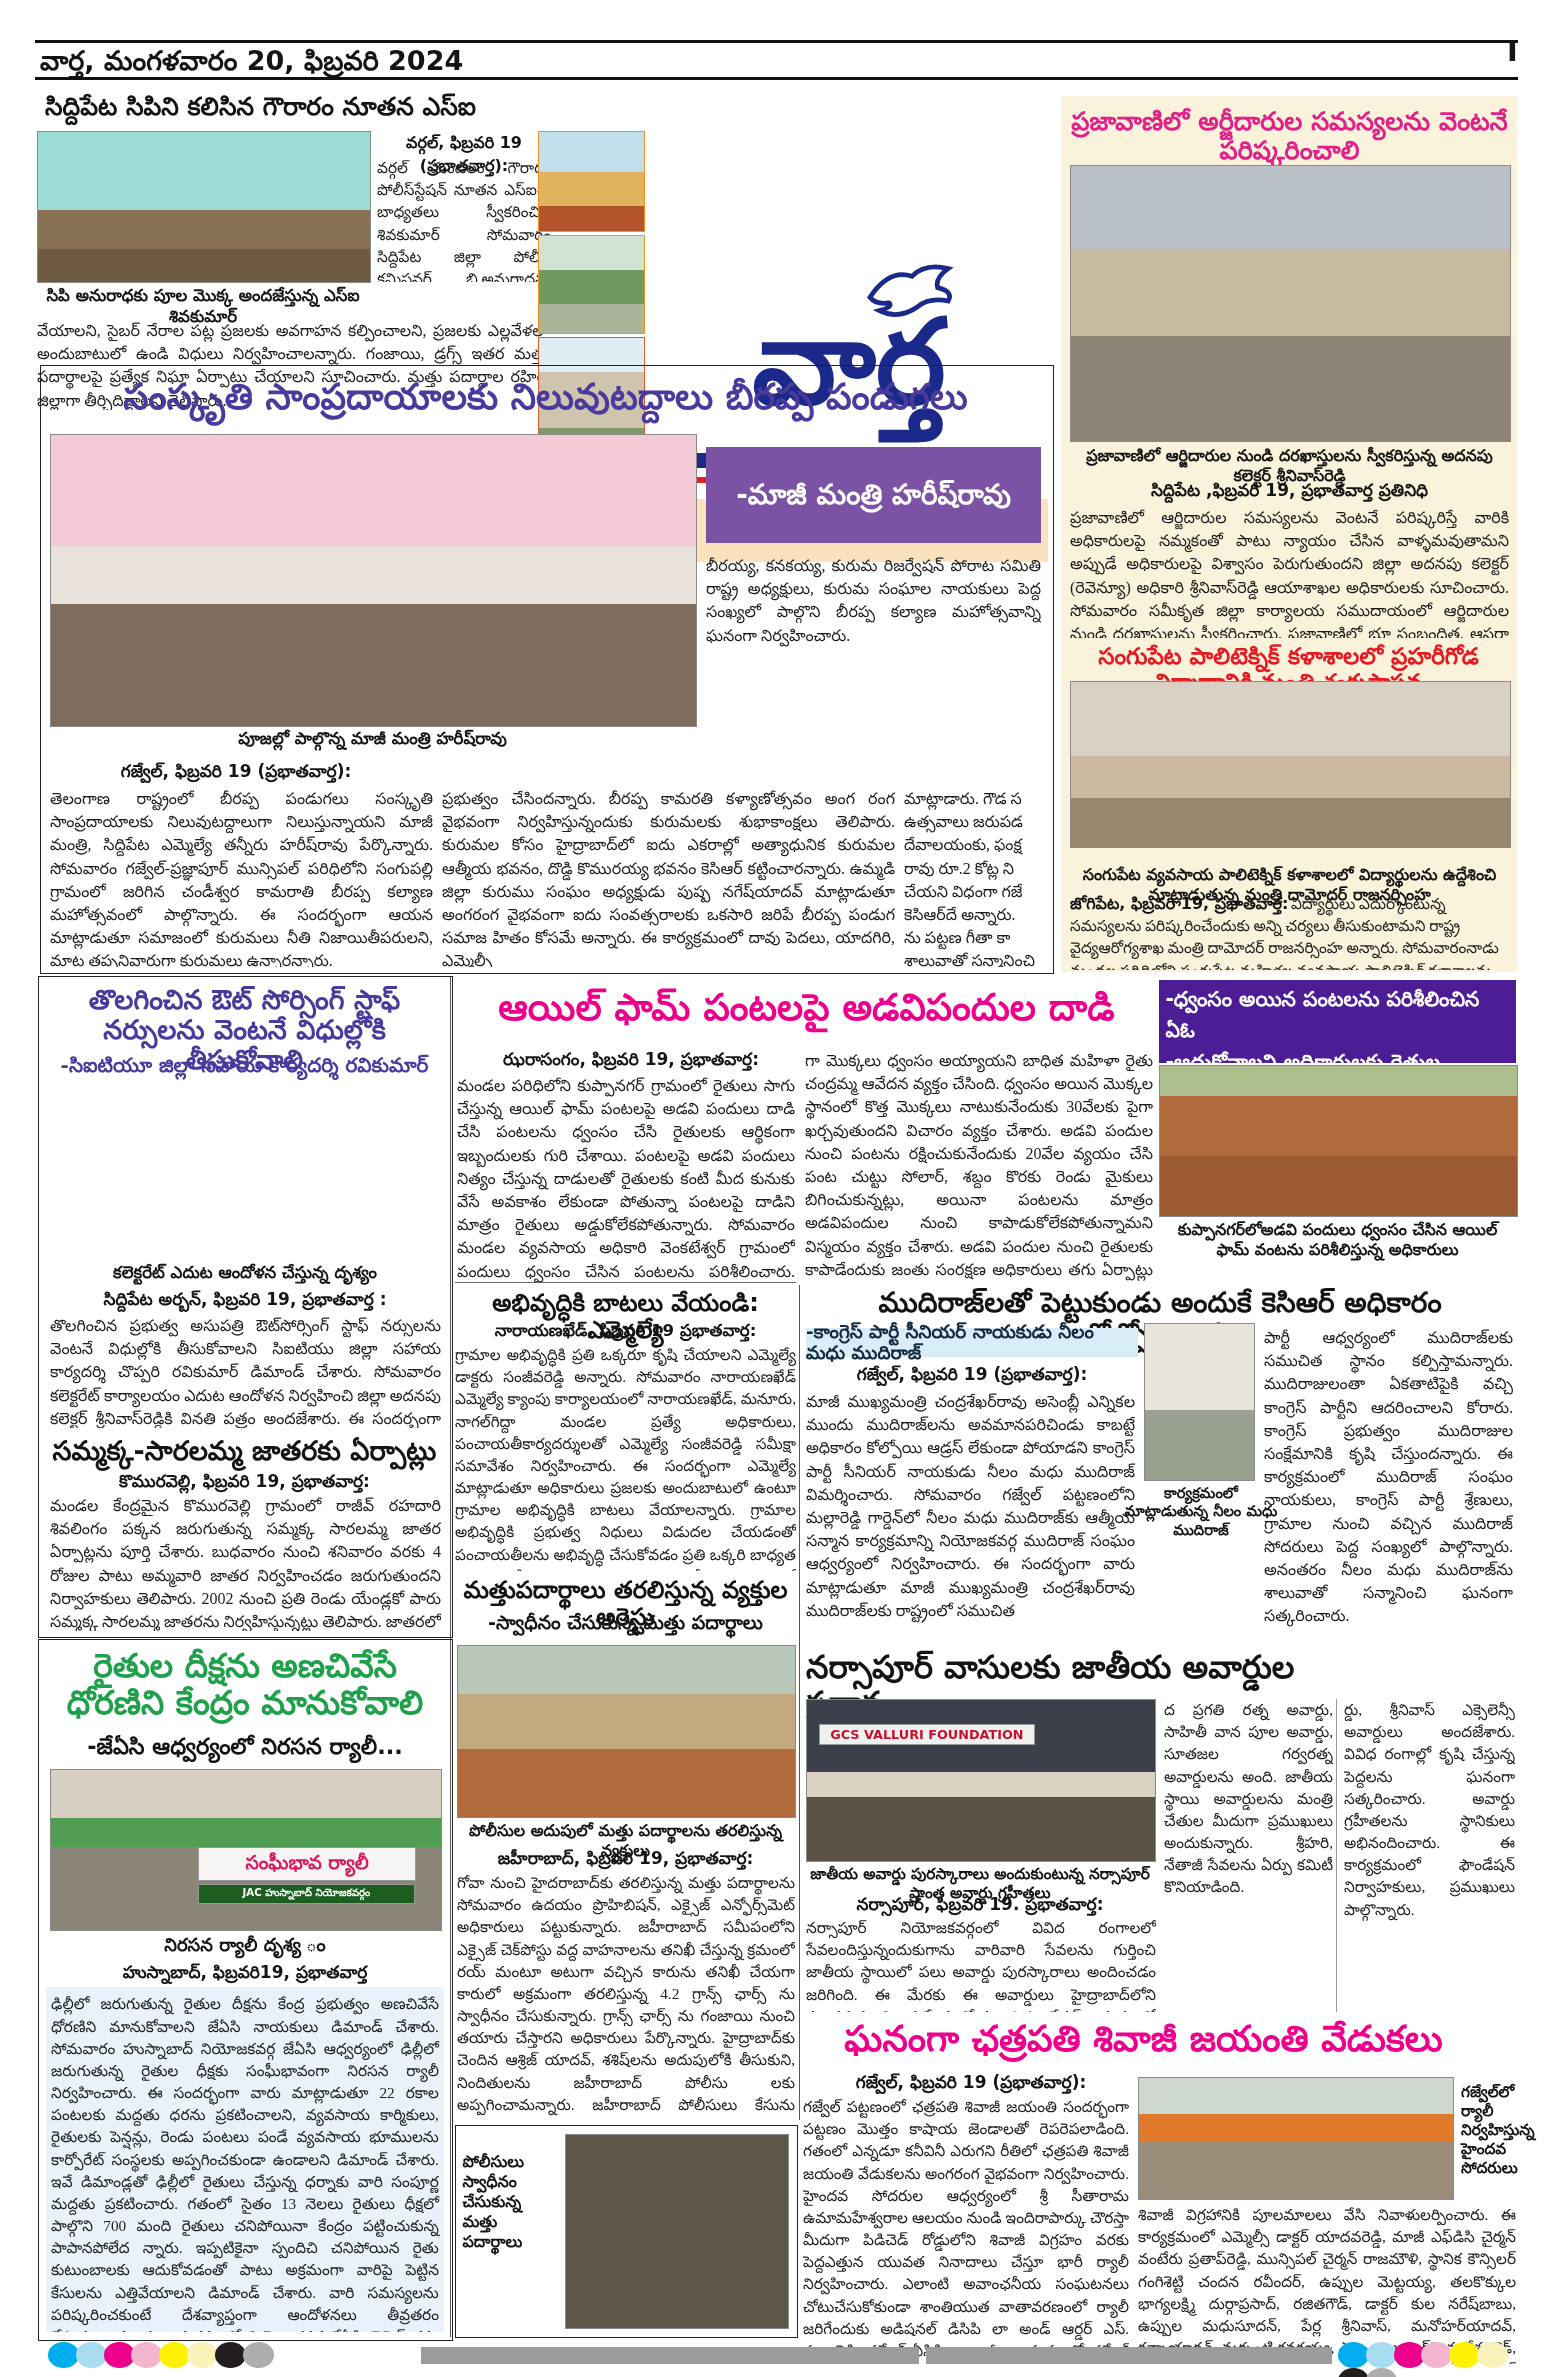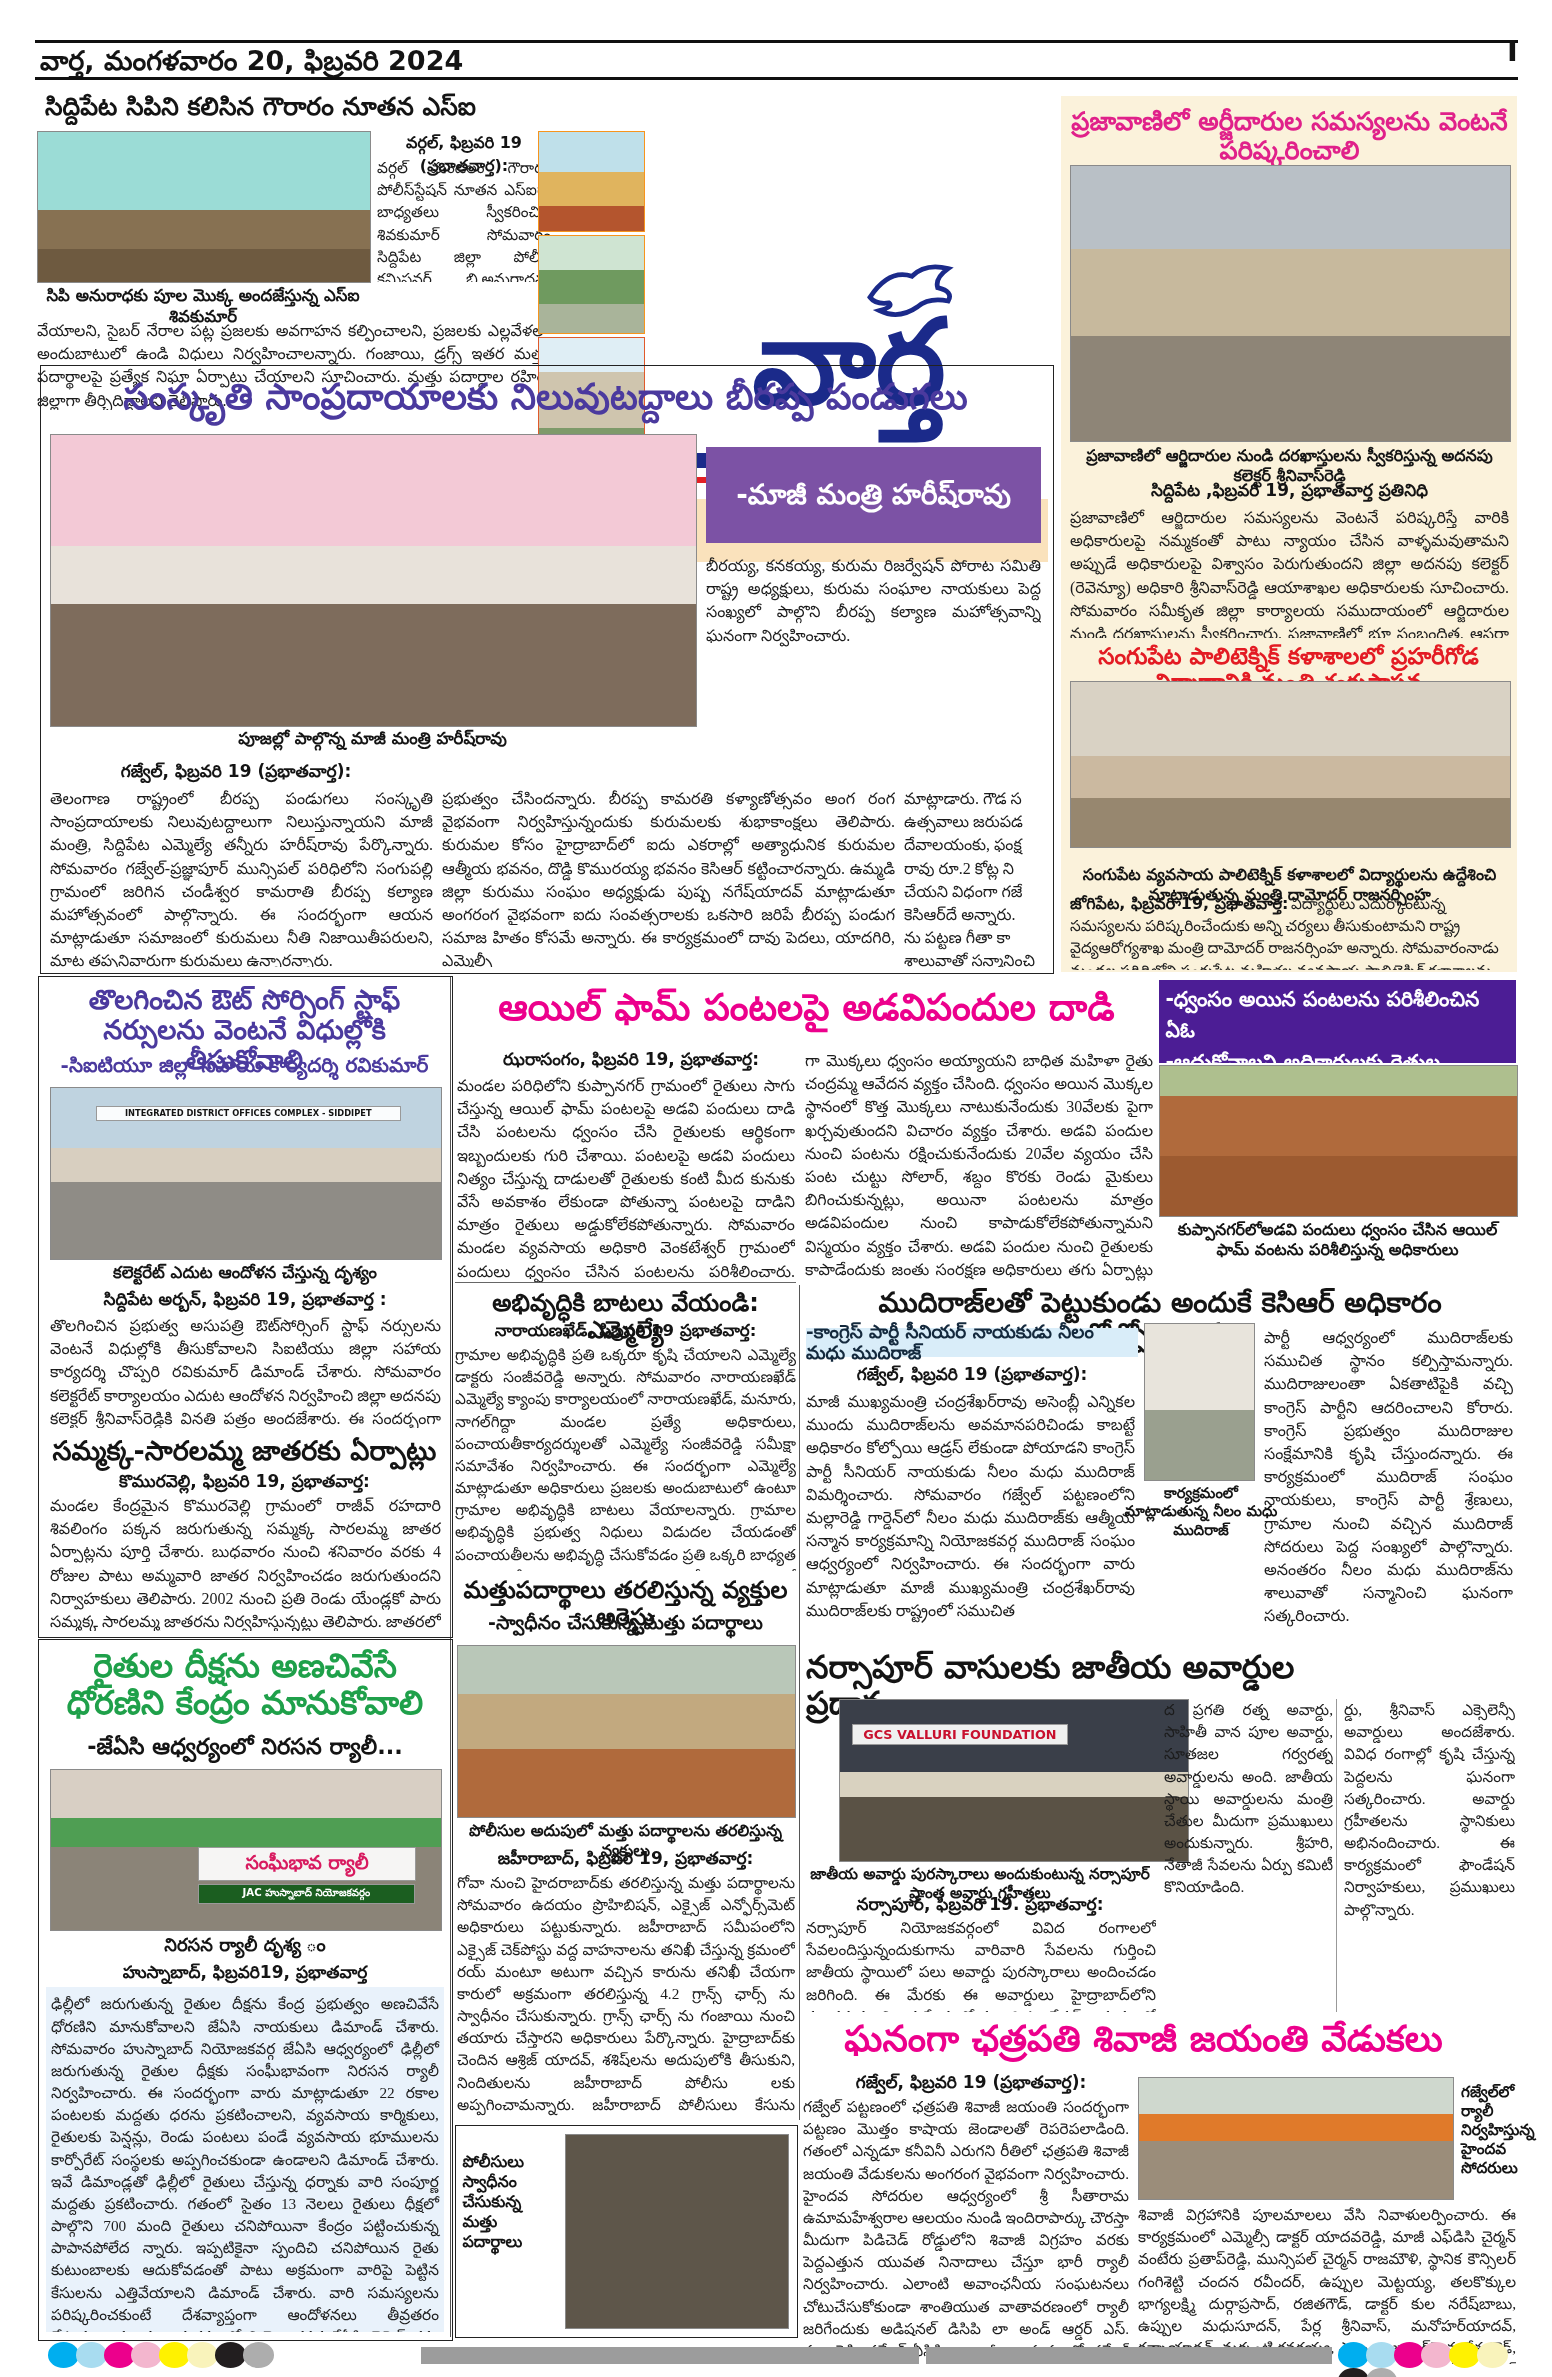--- a/index.html
+++ b/index.html
@@ -103,23 +103,20 @@
 శాలువాతో సన్మానించి
 వరెడ్డి, మాజీ ఎఫ్
 చైర్మన్ ఎన్.రాజే</div>
 
   <div class="vrule" style="left:450px;top:977px;width:1.3px;height:1360px;"></div>
   <div class="vrule" style="left:799px;top:1285px;width:1.3px;height:835px;"></div>
 
   <div class="abs" style="left:38px;top:976px;width:413px;height:660px;border:1.3px solid #222;"></div>
   <div class="abs hl center" style="left:48px;top:985px;width:393px;font-size:27px;color:#4B3A9E;">తొలగించిన ఔట్ సోర్సింగ్ స్టాఫ్ నర్సులను వెంటనే విధుల్లోకి తీసుకోవాలి</div>
   <div class="abs hl center" style="left:48px;top:1054px;width:393px;font-size:20px;color:#4B3A9E;">-సిఐటియూ జిల్లా సహాయ కార్యదర్శి రవికుమార్</div>
-  <div class="ph ph-gate" style="left:50px;top:1087px;width:390px;height:171px;">
-    <div class="in-photo-banner" style="left:45px;top:18px;width:300px;font-size:8.3px;padding:1.3px;">INTEGRATED DISTRICT OFFICES COMPLEX - SIDDIPET</div>
-  </div>
   <div class="abs caption" style="left:50px;top:1263px;width:390px;">కలెక్టరేట్ ఎదుట ఆందోళన చేస్తున్న దృశ్యం</div>
   <div class="abs byline" style="left:50px;top:1289px;width:390px;">సిద్దిపేట అర్బన్, ఫిబ్రవరి 19, ప్రభాతవార్త :</div>
   <div class="abs body-txt" style="left:50px;top:1314px;width:391px;height:114px;overflow:hidden;">తొలగించిన ప్రభుత్వ అసుపత్రి ఔట్‌సోర్సింగ్ స్టాఫ్ నర్సులను వెంటనే విధుల్లోకి తీసుకోవాలని సిఐటియు జిల్లా సహాయ కార్యదర్శి చొప్పరి రవికుమార్ డిమాండ్ చేశారు. సోమవారం కలెక్టరేట్ కార్యాలయం ఎదుట ఆందోళన నిర్వహించి జిల్లా అదనపు కలెక్టర్ శ్రీనివాస్‌రెడ్డికి వినతి పత్రం అందజేశారు. ఈ సందర్భంగా అయన మాట్లాడుతూ కరోనాకాలంలో ప్రాణాలు తెగించి ప్రజలకు సేవలు అందించిన ఔట్ సోర్సింగ్ స్టాఫ్ నర్సులను క్రమబద్దీకరణ చేయకుండ విధుల నుంచి తొలగించడం సరికాదన్నారు. కార్యక్రమంలో ఎస్ఎఫ్ఐ, సిఐటియు నాయకులు బాలనర్సయ్య, దాసరి ప్రశాంత్, శంకరయ్య, స్టాఫ్ నర్సు సిబ్బంది సంపత్, తార, గీత, శ్వేత తదితరులు పాల్గొన్నారు.</div>
 
   <div class="abs hl center" style="left:48px;top:1436px;width:393px;font-size:27px;">సమ్మక్క-సారలమ్మ జాతరకు ఏర్పాట్లు</div>
   <div class="abs byline" style="left:48px;top:1471px;width:393px;">కొమురవెల్లి, ఫిబ్రవరి 19, ప్రభాతవార్త:</div>
   <div class="abs body-txt" style="left:50px;top:1494px;width:391px;height:137px;overflow:hidden;">మండల కేంద్రమైన కొమురవెల్లి గ్రామంలో రాజీవ్ రహదారి శివలింగం పక్కన జరుగుతున్న సమ్మక్క సారలమ్మ జాతర ఏర్పాట్లను పూర్తి చేశారు. బుధవారం నుంచి శనివారం వరకు 4 రోజుల పాటు అమ్మవారి జాతర నిర్వహించడం జరుగుతుందని నిర్వాహకులు తెలిపారు. 2002 నుంచి ప్రతి రెండు యేండ్లకో పారు సమ్మక్క సారలమ్మ జాతరను నిర్వహిస్తున్నట్లు తెలిపారు. జాతరలో మొదటి రోజు సారలమ్మ గద్దెకు రాగా బుధవారం సమ్మక్క గద్దెకు వచ్చి ఇద్దరు అమ్మవార్లు శుక్రవారం భక్తులకు దర్శ నమిస్తారని నిర్వాహకులు తెలిపారు.</div>
 
   <div class="abs hl center" style="left:459px;top:987px;width:695px;font-size:37px;color:#EC008C;">ఆయిల్ ఫామ్ పంటలపై అడవిపందుల దాడి</div>
   <div class="abs byline" style="left:465px;top:1049px;width:332px;">ఝరాసంగం, ఫిబ్రవరి 19, ప్రభాతవార్త:</div>
@@ -157,21 +154,21 @@
   <div class="abs" style="left:806px;top:1328px;width:332px;height:29px;background:#D9EDF9;display:flex;align-items:center;justify-content:center;">
     <span class="hl" style="font-size:18.5px;color:#14293d;">-కాంగ్రెస్ పార్టీ సీనియర్ నాయకుడు నీలం మధు ముదిరాజ్</span>
   </div>
   <div class="abs byline" style="left:806px;top:1364px;width:332px;">గజ్వేల్, ఫిబ్రవరి 19 (ప్రభాతవార్త):</div>
   <div class="abs body-txt" style="left:806px;top:1390px;width:329px;height:245px;overflow:hidden;">మాజీ ముఖ్యమంత్రి చంద్రశేఖర్‌రావు అసెంబ్లీ ఎన్నికల ముందు ముదిరాజ్‌లను అవమానపరిచిండు కాబట్టే అధికారం కోల్పోయి ఆడ్రస్ లేకుండా పోయాడని కాంగ్రెస్ పార్టీ సీనియర్ నాయకుడు నీలం మధు ముదిరాజ్ విమర్శించారు. సోమవారం గజ్వేల్ పట్టణంలోని మల్లారెడ్డి గార్డెన్‌లో నీలం మధు ముదిరాజ్‌కు ఆత్మీయ సన్మాన కార్యక్రమాన్ని నియోజకవర్గ ముదిరాజ్ సంఘం ఆధ్వర్యంలో నిర్వహించారు. ఈ సందర్భంగా వారు మాట్లాడుతూ మాజీ ముఖ్యమంత్రి చంద్రశేఖర్‌రావు ముదిరాజ్‌లకు రాష్ట్రంలో సముచిత</div>
   <div class="ph ph-portrait" style="left:1144px;top:1323px;width:109px;height:156px;"></div>
   <div class="abs caption" style="left:1121px;top:1484px;width:160px;font-size:14.7px;">కార్యక్రమంలో మాట్లాడుతున్న నీలం మధు ముదిరాజ్</div>
   <div class="abs body-txt" style="left:1264px;top:1326px;width:249px;height:309px;overflow:hidden;">పార్టీ ఆధ్వర్యంలో ముదిరాజ్‌లకు సముచిత స్థానం కల్పిస్తామన్నారు. ముదిరాజులంతా ఏకతాటిపైకి వచ్చి కాంగ్రెస్ పార్టీని ఆదరించాలని కోరారు. కాంగ్రెస్ ప్రభుత్వం ముదిరాజుల సంక్షేమానికి కృషి చేస్తుందన్నారు. ఈ కార్యక్రమంలో ముదిరాజ్ సంఘం నాయకులు, కాంగ్రెస్ పార్టీ శ్రేణులు, గ్రామాల నుంచి వచ్చిన ముదిరాజ్ సోదరులు పెద్ద సంఖ్యలో పాల్గొన్నారు. అనంతరం నీలం మధు ముదిరాజ్‌ను శాలువాతో సన్మానించి ఘనంగా సత్కరించారు.</div>
 
   <div class="abs hl" style="left:806px;top:1650px;width:588px;font-size:32px;">నర్సాపూర్ వాసులకు జాతీయ అవార్డుల ప్రదానం</div>
-  <div class="ph ph-stage" style="left:839px;top:1699px;width:348px;height:161px;">
+  <div class="ph ph-stage" style="left:806px;top:1699px;width:348px;height:161px;">
     <div class="in-photo-banner" style="left:11.5px;top:24px;width:211px;font-size:12.8px;color:#C8102E;padding:1.9px;">GCS VALLURI FOUNDATION</div>
   </div>
   <div class="abs caption" style="left:806px;top:1865px;width:348px;font-size:15.3px;">జాతీయ అవార్డు పురస్కారాలు అందుకుంటున్న నర్సాపూర్ ప్రాంత అవార్డు గ్రహీతలు</div>
   <div class="abs byline" style="left:806px;top:1894px;width:348px;">నర్సాపూర్, ఫిబ్రవరి 19. ప్రభాతవార్త:</div>
   <div class="abs body-txt" style="left:806px;top:1917px;width:350px;height:95px;overflow:hidden;font-size:15.3px;">నర్సాపూర్ నియోజకవర్గంలో వివిద రంగాలలో సేవలందిస్తున్నందుకుగాను వారివారి సేవలను గుర్తించి జాతీయ స్థాయిలో పలు అవార్డు పురస్కారాలు అందించడం జరిగింది. ఈ మేరకు ఈ అవార్డులు హైద్రాబాద్‌లోని సుందరయ్య విజ్ఞాన కేంద్రంలో వల్లూరి ఫౌండేషన్ అధ్వర్యంలో స్వామి వివేకానం</div>
   <div class="abs body-txt" style="left:1164px;top:1699px;width:169px;height:313px;overflow:hidden;font-size:15.3px;">ద ప్రగతి రత్న అవార్డు, సాహితీ వాన పూల అవార్డు, సూతజల గర్వరత్న అవార్డులను అంది. జాతీయ స్థాయి అవార్డులను మంత్రి చేతుల మీదుగా ప్రముఖులు అందుకున్నారు. శ్రీహరి, నేతాజీ సేవలను ఏర్పు కమిటీ కొనియాడింది.</div>
   <div class="vrule" style="left:1336px;top:1699px;width:1.3px;height:313px;background:#999;"></div>
   <div class="abs body-txt" style="left:1344px;top:1699px;width:171px;height:313px;overflow:hidden;font-size:15.3px;">ర్డు, శ్రీనివాస్ ఎక్సెలెన్సీ అవార్డులు అందజేశారు. వివిధ రంగాల్లో కృషి చేస్తున్న పెద్దలను ఘనంగా సత్కరించారు. అవార్డు గ్రహీతలను స్థానికులు అభినందించారు. ఈ కార్యక్రమంలో ఫౌండేషన్ నిర్వాహకులు, ప్రముఖులు పాల్గొన్నారు.</div>
 
   <div class="abs hl center" style="left:824px;top:2019px;width:639px;font-size:36px;color:#EC008C;">ఘనంగా ఛత్రపతి శివాజీ జయంతి వేడుకలు</div>

